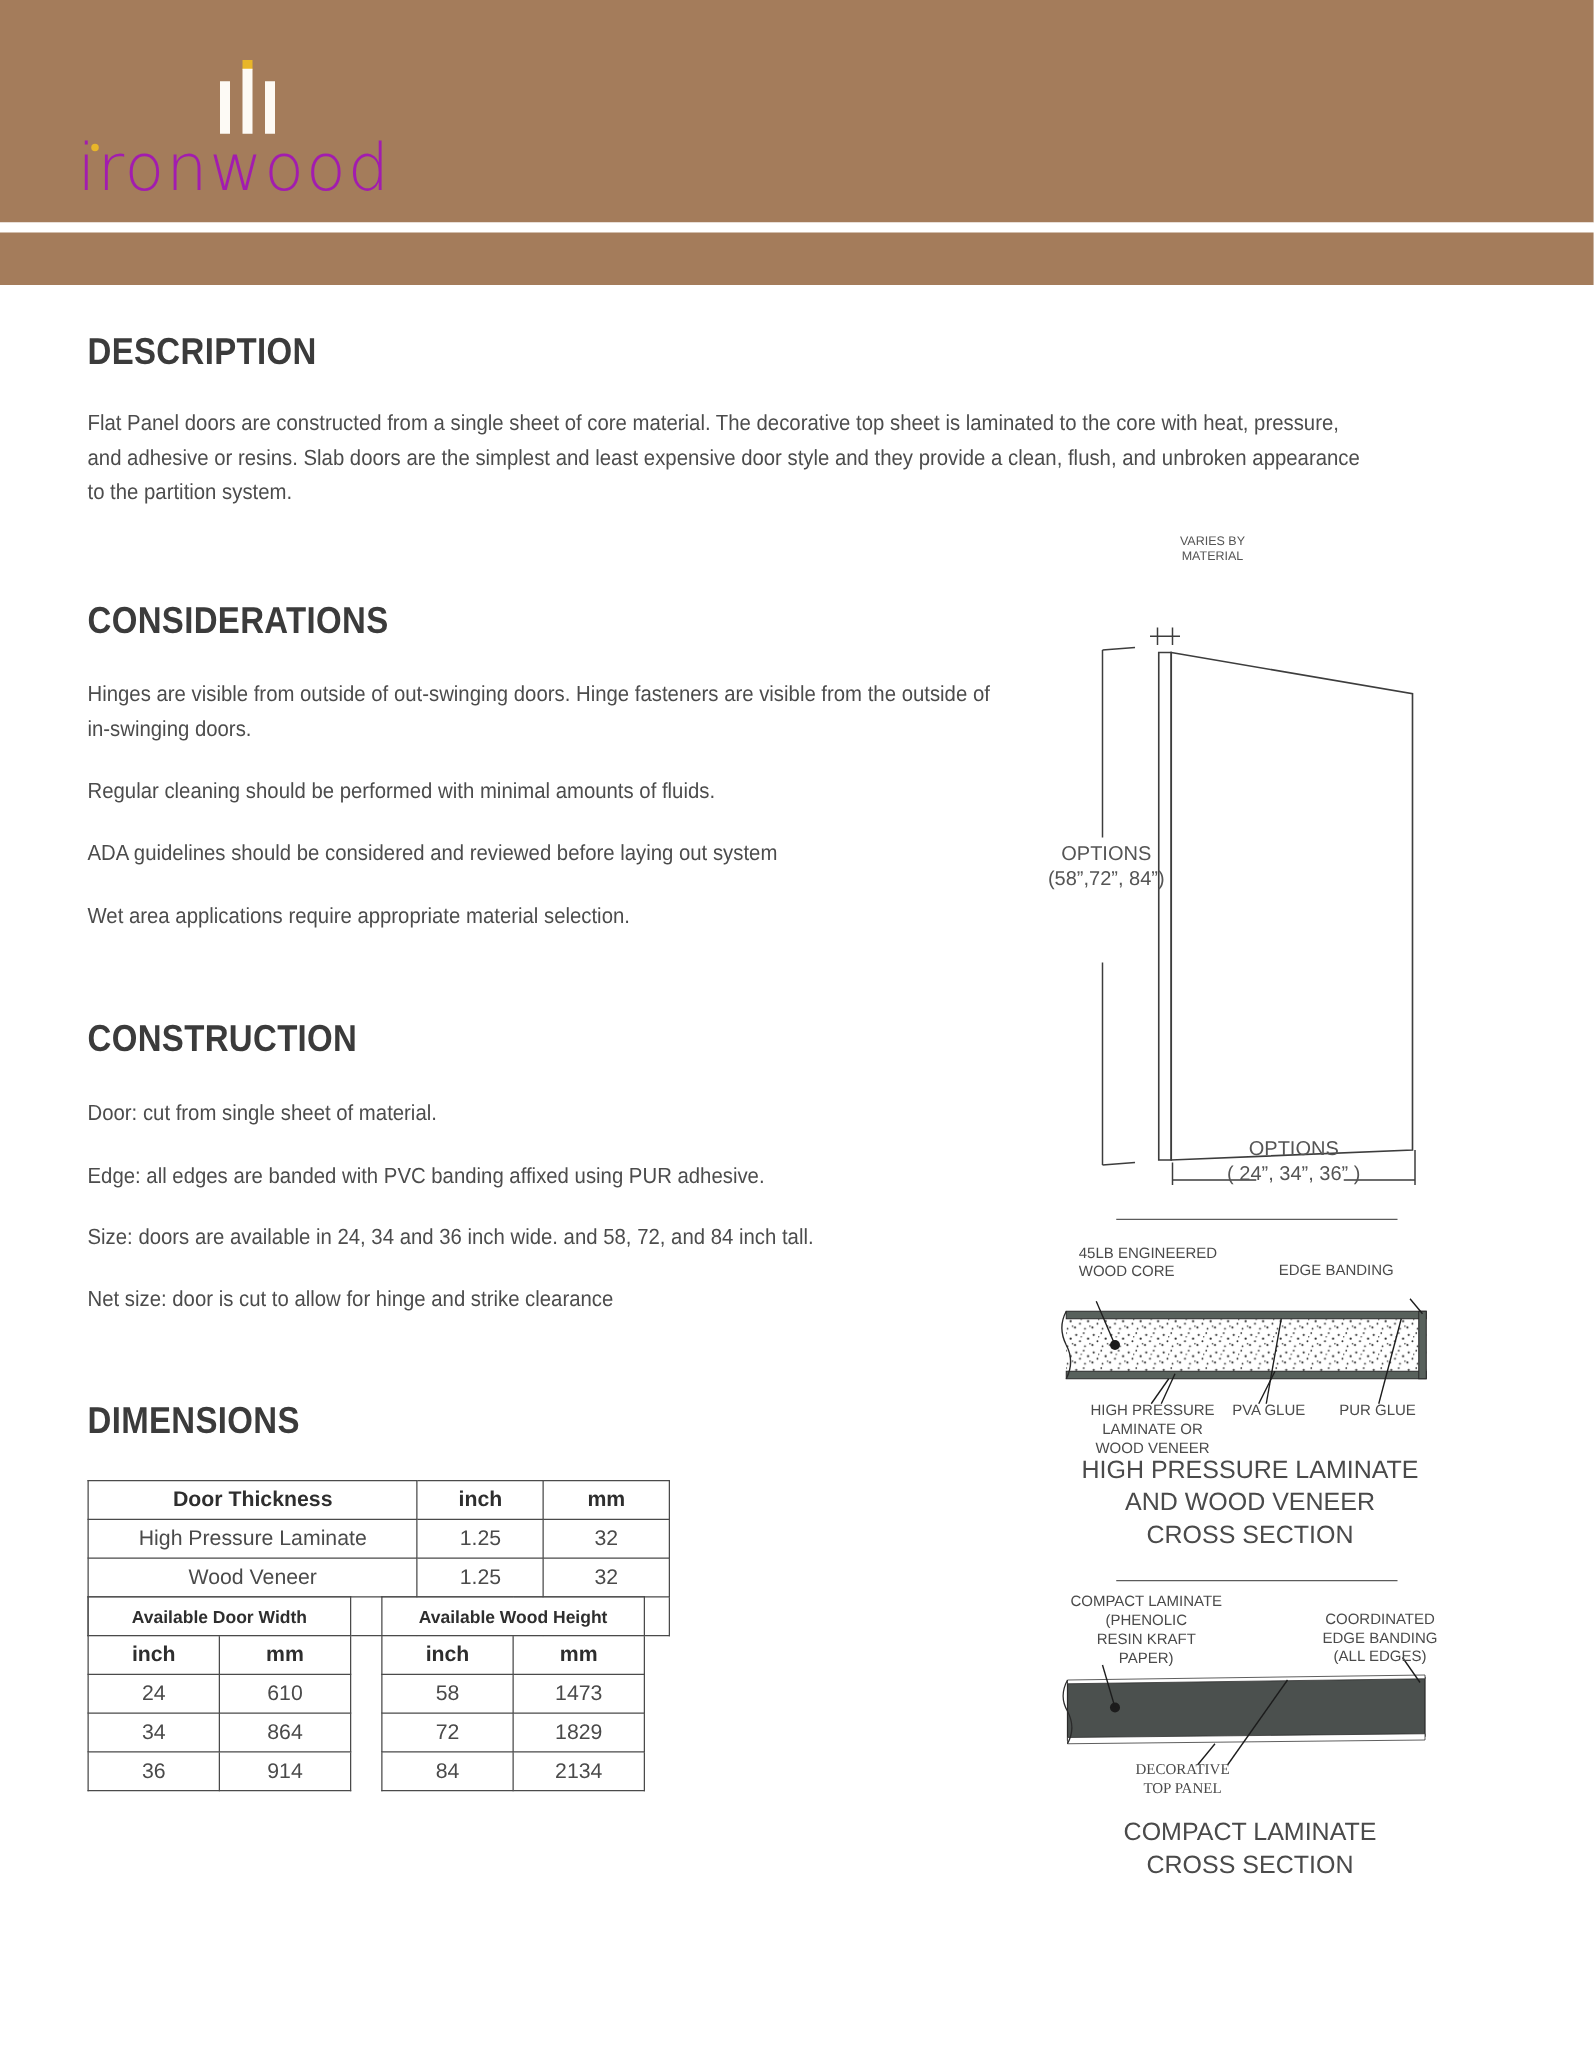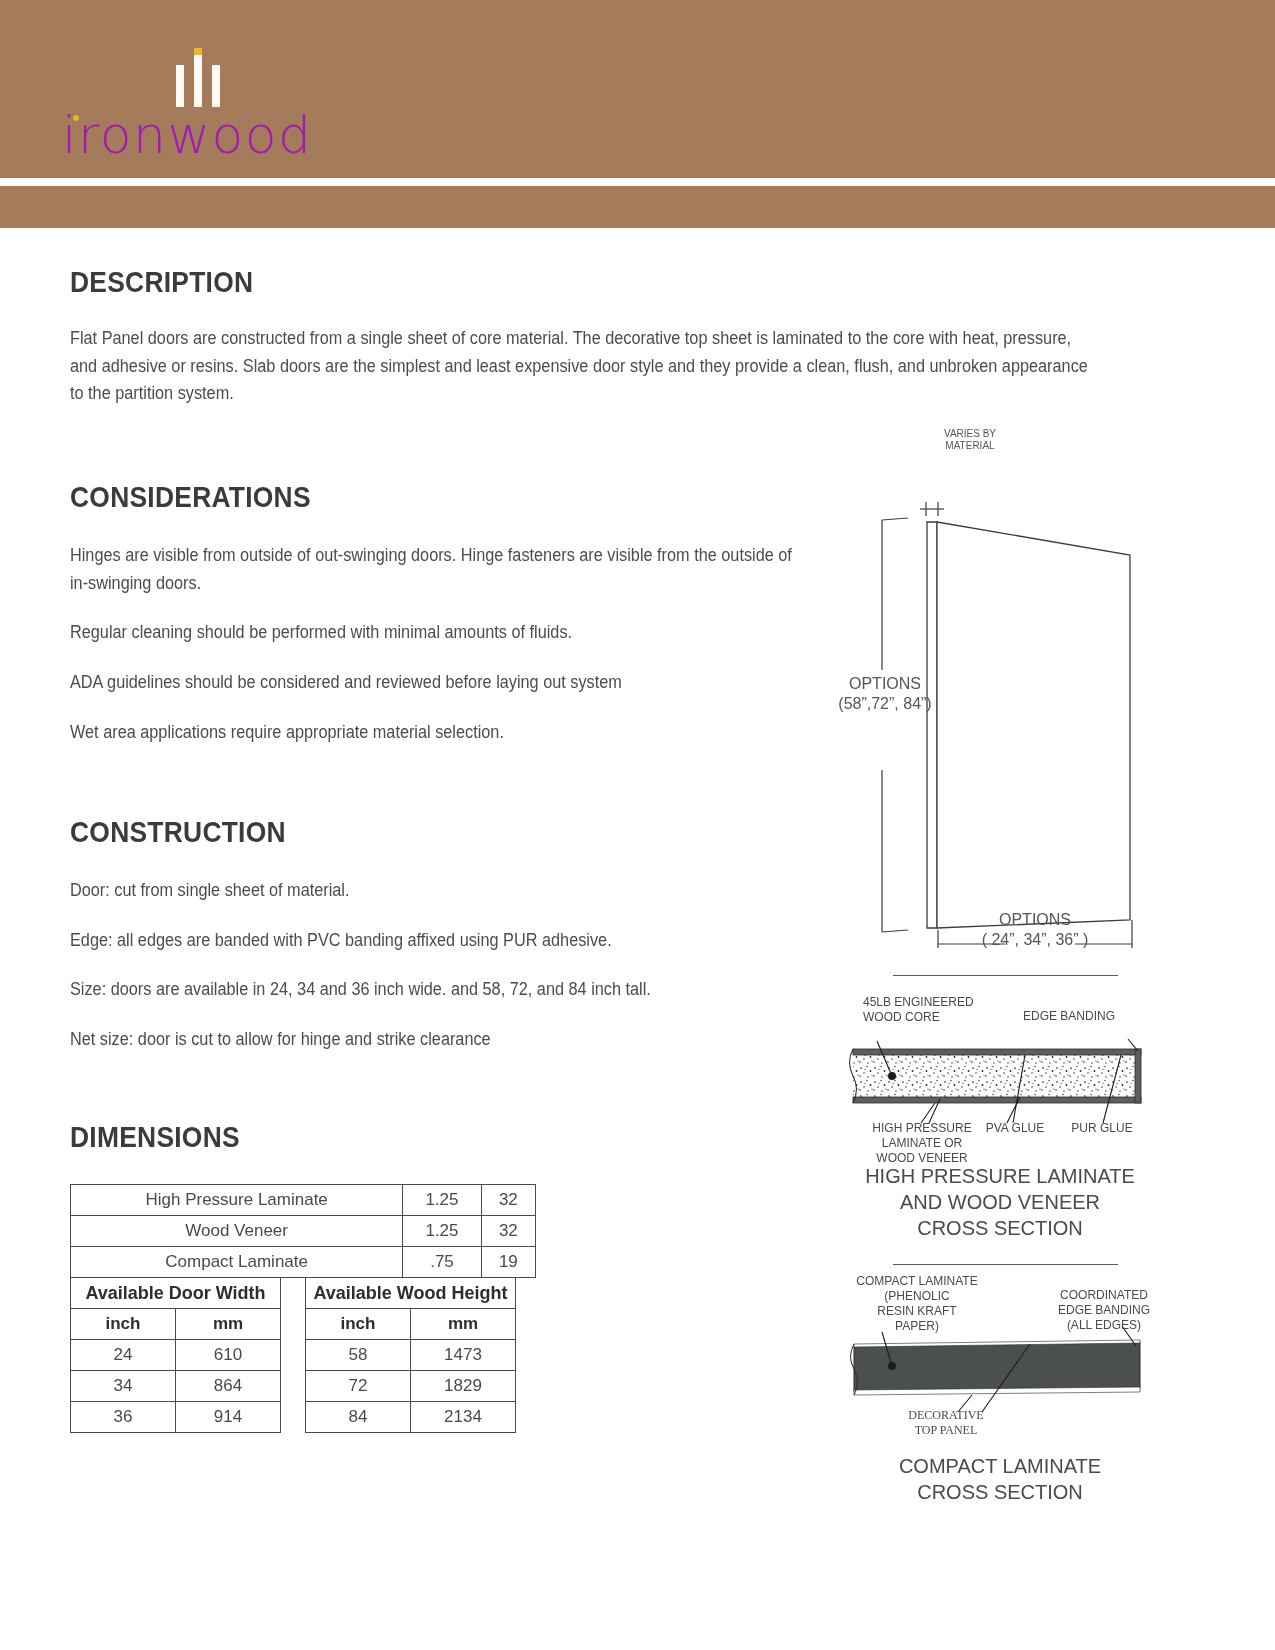--- a/index.html
+++ b/index.html
@@ -111,21 +111,21 @@
   .tbl-thk .c-name { width: 264px; }
   .tbl-thk .c-in { width: 101px; }
   .tbl-thk .c-mm { width: 101px; }
 
   .small-tables {
     position: absolute; left: 0; top: 157px;
     display: flex; gap: 24px;
   }
   .tbl-sm { width: 211px; }
   .tbl-sm td, .tbl-sm th { width: 105px; }
-  .tbl-sm .span-head { font-size: 18px; }
+  .tbl-sm .span-head { font-size: 14px; }
 
   .dwg-label {
     position: absolute;
     font-family: "Liberation Sans", sans-serif;
     color: #555; text-align: center; line-height: 1.22;
   }
 
   .cap-big {
     font-family: "Liberation Sans", sans-serif;
     font-size: 20px; color: #4a4a4a; text-align: center; line-height: 1.3;
@@ -181,20 +181,25 @@
       <div class="body-txt narrow p-gap">Edge: all edges are banded with PVC banding affixed using PUR adhesive.</div>
       <div class="body-txt narrow p-gap">Size: doors are available in 24, 34 and 36 inch wide. and 58, 72, and 84 inch tall.</div>
       <div class="body-txt narrow p-gap">Net size: door is cut to allow for hinge and strike clearance</div>
     </div>
 
     <div class="blk-dim">
       <div class="sec-head">DIMENSIONS</div>
 
       <table class="tbl tbl-thk">
         <tbody>
+            <tr>
+          <th class="c-name">Door Thickness</th>
+          <th class="c-in">inch</th>
+          <th class="c-mm">mm</th>
+        </tr>
         <tr>
           <td>High Pressure Laminate</td>
           <td>1.25</td>
           <td>32</td>
         </tr>
         <tr>
           <td>Wood Veneer</td>
           <td>1.25</td>
           <td>32</td>
         </tr>

